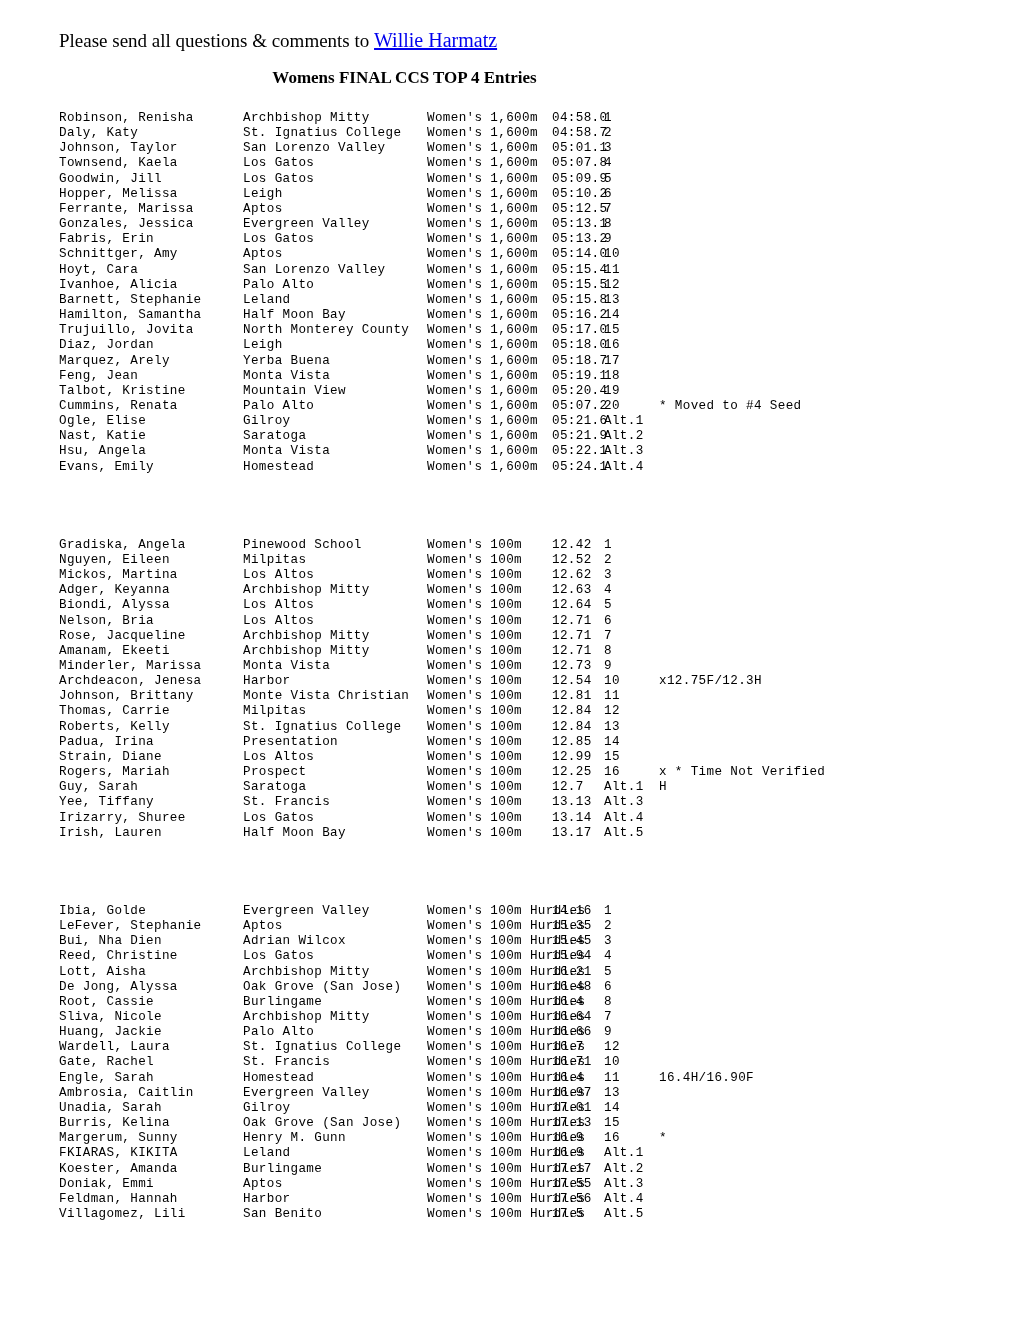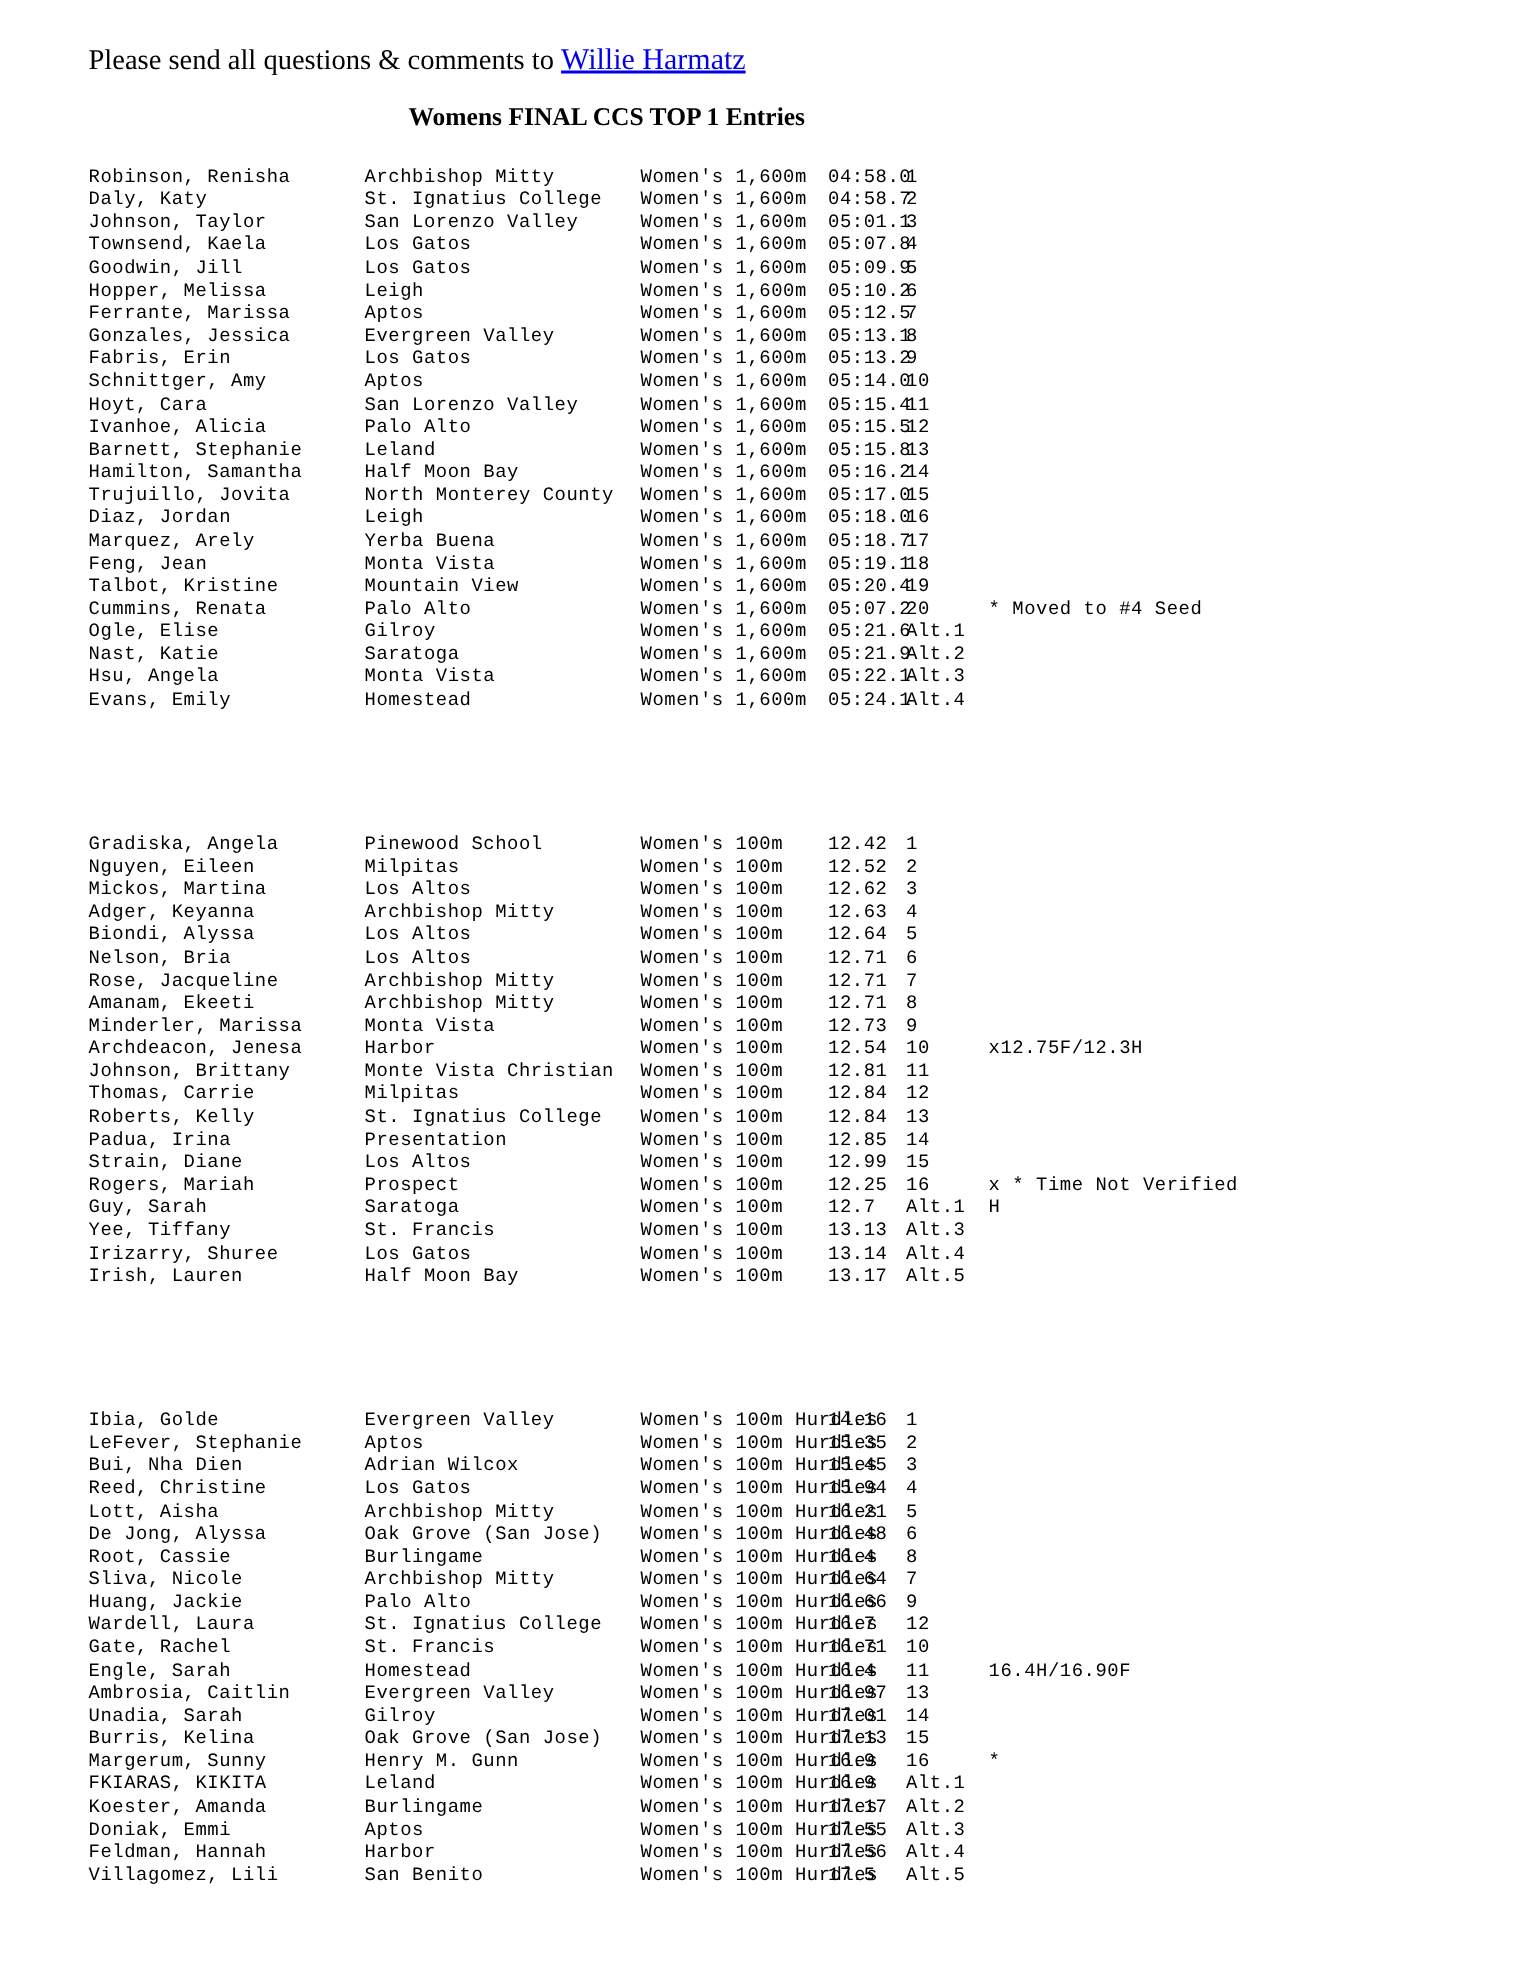--- a/index.html
+++ b/index.html
@@ -68,21 +68,21 @@
     font-size: 12.6px;
     line-height: 15.17px;
     letter-spacing: 0.36px;
     white-space: pre;
     color: #000000;
   }
   .block {
     display: block;
   }
   .block + .block {
-    margin-top: 81px;
+    margin-top: 63px;
   }
   .row {
     display: block;
     white-space: pre;
     height: 15.17px;
   }
   .c-name   { display: inline-block; width: 184px; overflow: visible; }
   .c-school { display: inline-block; width: 184px; overflow: visible; }
   .c-event  { display: inline-block; width: 125px; overflow: visible; }
   .c-mark   { display: inline-block; width: 52px;  overflow: visible; }
@@ -91,17 +91,17 @@
 </style>
 </head>
 <body>
 
 <div class="page">
 
   <div class="header-line">
     <span class="lead">Please send all questions &amp; comments to </span><a class="contact-link" href="#">Willie Harmatz</a>
   </div>
 
-  <div class="doc-title">Womens FINAL CCS TOP 1 Entries</div>
+  <div class="doc-title">Womens FINAL CCS TOP 4 Entries</div>
 
   <div class="listing" id="listing"><div class="block"><div class="row"><span class="c-name">Robinson, Renisha</span><span class="c-school">Archbishop Mitty</span><span class="c-event">Women's 1,600m</span><span class="c-mark">04:58.0</span><span class="c-place">1</span><span class="c-note"></span></div><div class="row"><span class="c-name">Daly, Katy</span><span class="c-school">St. Ignatius College</span><span class="c-event">Women's 1,600m</span><span class="c-mark">04:58.7</span><span class="c-place">2</span><span class="c-note"></span></div><div class="row"><span class="c-name">Johnson, Taylor</span><span class="c-school">San Lorenzo Valley</span><span class="c-event">Women's 1,600m</span><span class="c-mark">05:01.1</span><span class="c-place">3</span><span class="c-note"></span></div><div class="row"><span class="c-name">Townsend, Kaela</span><span class="c-school">Los Gatos</span><span class="c-event">Women's 1,600m</span><span class="c-mark">05:07.8</span><span class="c-place">4</span><span class="c-note"></span></div><div class="row"><span class="c-name">Goodwin, Jill</span><span class="c-school">Los Gatos</span><span class="c-event">Women's 1,600m</span><span class="c-mark">05:09.9</span><span class="c-place">5</span><span class="c-note"></span></div><div class="row"><span class="c-name">Hopper, Melissa</span><span class="c-school">Leigh</span><span class="c-event">Women's 1,600m</span><span class="c-mark">05:10.2</span><span class="c-place">6</span><span class="c-note"></span></div><div class="row"><span class="c-name">Ferrante, Marissa</span><span class="c-school">Aptos</span><span class="c-event">Women's 1,600m</span><span class="c-mark">05:12.5</span><span class="c-place">7</span><span class="c-note"></span></div><div class="row"><span class="c-name">Gonzales, Jessica</span><span class="c-school">Evergreen Valley</span><span class="c-event">Women's 1,600m</span><span class="c-mark">05:13.1</span><span class="c-place">8</span><span class="c-note"></span></div><div class="row"><span class="c-name">Fabris, Erin</span><span class="c-school">Los Gatos</span><span class="c-event">Women's 1,600m</span><span class="c-mark">05:13.2</span><span class="c-place">9</span><span class="c-note"></span></div><div class="row"><span class="c-name">Schnittger, Amy</span><span class="c-school">Aptos</span><span class="c-event">Women's 1,600m</span><span class="c-mark">05:14.0</span><span class="c-place">10</span><span class="c-note"></span></div><div class="row"><span class="c-name">Hoyt, Cara</span><span class="c-school">San Lorenzo Valley</span><span class="c-event">Women's 1,600m</span><span class="c-mark">05:15.4</span><span class="c-place">11</span><span class="c-note"></span></div><div class="row"><span class="c-name">Ivanhoe, Alicia</span><span class="c-school">Palo Alto</span><span class="c-event">Women's 1,600m</span><span class="c-mark">05:15.5</span><span class="c-place">12</span><span class="c-note"></span></div><div class="row"><span class="c-name">Barnett, Stephanie</span><span class="c-school">Leland</span><span class="c-event">Women's 1,600m</span><span class="c-mark">05:15.8</span><span class="c-place">13</span><span class="c-note"></span></div><div class="row"><span class="c-name">Hamilton, Samantha</span><span class="c-school">Half Moon Bay</span><span class="c-event">Women's 1,600m</span><span class="c-mark">05:16.2</span><span class="c-place">14</span><span class="c-note"></span></div><div class="row"><span class="c-name">Trujuillo, Jovita</span><span class="c-school">North Monterey County</span><span class="c-event">Women's 1,600m</span><span class="c-mark">05:17.0</span><span class="c-place">15</span><span class="c-note"></span></div><div class="row"><span class="c-name">Diaz, Jordan</span><span class="c-school">Leigh</span><span class="c-event">Women's 1,600m</span><span class="c-mark">05:18.0</span><span class="c-place">16</span><span class="c-note"></span></div><div class="row"><span class="c-name">Marquez, Arely</span><span class="c-school">Yerba Buena</span><span class="c-event">Women's 1,600m</span><span class="c-mark">05:18.7</span><span class="c-place">17</span><span class="c-note"></span></div><div class="row"><span class="c-name">Feng, Jean</span><span class="c-school">Monta Vista</span><span class="c-event">Women's 1,600m</span><span class="c-mark">05:19.1</span><span class="c-place">18</span><span class="c-note"></span></div><div class="row"><span class="c-name">Talbot, Kristine</span><span class="c-school">Mountain View</span><span class="c-event">Women's 1,600m</span><span class="c-mark">05:20.4</span><span class="c-place">19</span><span class="c-note"></span></div><div class="row"><span class="c-name">Cummins, Renata</span><span class="c-school">Palo Alto</span><span class="c-event">Women's 1,600m</span><span class="c-mark">05:07.2</span><span class="c-place">20</span><span class="c-note">* Moved to #4 Seed</span></div><div class="row"><span class="c-name">Ogle, Elise</span><span class="c-school">Gilroy</span><span class="c-event">Women's 1,600m</span><span class="c-mark">05:21.6</span><span class="c-place">Alt.1</span><span class="c-note"></span></div><div class="row"><span class="c-name">Nast, Katie</span><span class="c-school">Saratoga</span><span class="c-event">Women's 1,600m</span><span class="c-mark">05:21.9</span><span class="c-place">Alt.2</span><span class="c-note"></span></div><div class="row"><span class="c-name">Hsu, Angela</span><span class="c-school">Monta Vista</span><span class="c-event">Women's 1,600m</span><span class="c-mark">05:22.1</span><span class="c-place">Alt.3</span><span class="c-note"></span></div><div class="row"><span class="c-name">Evans, Emily</span><span class="c-school">Homestead</span><span class="c-event">Women's 1,600m</span><span class="c-mark">05:24.1</span><span class="c-place">Alt.4</span><span class="c-note"></span></div></div><div class="block"><div class="row"><span class="c-name">Gradiska, Angela</span><span class="c-school">Pinewood School</span><span class="c-event">Women's 100m</span><span class="c-mark">12.42</span><span class="c-place">1</span><span class="c-note"></span></div><div class="row"><span class="c-name">Nguyen, Eileen</span><span class="c-school">Milpitas</span><span class="c-event">Women's 100m</span><span class="c-mark">12.52</span><span class="c-place">2</span><span class="c-note"></span></div><div class="row"><span class="c-name">Mickos, Martina</span><span class="c-school">Los Altos</span><span class="c-event">Women's 100m</span><span class="c-mark">12.62</span><span class="c-place">3</span><span class="c-note"></span></div><div class="row"><span class="c-name">Adger, Keyanna</span><span class="c-school">Archbishop Mitty</span><span class="c-event">Women's 100m</span><span class="c-mark">12.63</span><span class="c-place">4</span><span class="c-note"></span></div><div class="row"><span class="c-name">Biondi, Alyssa</span><span class="c-school">Los Altos</span><span class="c-event">Women's 100m</span><span class="c-mark">12.64</span><span class="c-place">5</span><span class="c-note"></span></div><div class="row"><span class="c-name">Nelson, Bria</span><span class="c-school">Los Altos</span><span class="c-event">Women's 100m</span><span class="c-mark">12.71</span><span class="c-place">6</span><span class="c-note"></span></div><div class="row"><span class="c-name">Rose, Jacqueline</span><span class="c-school">Archbishop Mitty</span><span class="c-event">Women's 100m</span><span class="c-mark">12.71</span><span class="c-place">7</span><span class="c-note"></span></div><div class="row"><span class="c-name">Amanam, Ekeeti</span><span class="c-school">Archbishop Mitty</span><span class="c-event">Women's 100m</span><span class="c-mark">12.71</span><span class="c-place">8</span><span class="c-note"></span></div><div class="row"><span class="c-name">Minderler, Marissa</span><span class="c-school">Monta Vista</span><span class="c-event">Women's 100m</span><span class="c-mark">12.73</span><span class="c-place">9</span><span class="c-note"></span></div><div class="row"><span class="c-name">Archdeacon, Jenesa</span><span class="c-school">Harbor</span><span class="c-event">Women's 100m</span><span class="c-mark">12.54</span><span class="c-place">10</span><span class="c-note">x12.75F/12.3H</span></div><div class="row"><span class="c-name">Johnson, Brittany</span><span class="c-school">Monte Vista Christian</span><span class="c-event">Women's 100m</span><span class="c-mark">12.81</span><span class="c-place">11</span><span class="c-note"></span></div><div class="row"><span class="c-name">Thomas, Carrie</span><span class="c-school">Milpitas</span><span class="c-event">Women's 100m</span><span class="c-mark">12.84</span><span class="c-place">12</span><span class="c-note"></span></div><div class="row"><span class="c-name">Roberts, Kelly</span><span class="c-school">St. Ignatius College</span><span class="c-event">Women's 100m</span><span class="c-mark">12.84</span><span class="c-place">13</span><span class="c-note"></span></div><div class="row"><span class="c-name">Padua, Irina</span><span class="c-school">Presentation</span><span class="c-event">Women's 100m</span><span class="c-mark">12.85</span><span class="c-place">14</span><span class="c-note"></span></div><div class="row"><span class="c-name">Strain, Diane</span><span class="c-school">Los Altos</span><span class="c-event">Women's 100m</span><span class="c-mark">12.99</span><span class="c-place">15</span><span class="c-note"></span></div><div class="row"><span class="c-name">Rogers, Mariah</span><span class="c-school">Prospect</span><span class="c-event">Women's 100m</span><span class="c-mark">12.25</span><span class="c-place">16</span><span class="c-note">x * Time Not Verified</span></div><div class="row"><span class="c-name">Guy, Sarah</span><span class="c-school">Saratoga</span><span class="c-event">Women's 100m</span><span class="c-mark">12.7</span><span class="c-place">Alt.1</span><span class="c-note">H</span></div><div class="row"><span class="c-name">Yee, Tiffany</span><span class="c-school">St. Francis</span><span class="c-event">Women's 100m</span><span class="c-mark">13.13</span><span class="c-place">Alt.3</span><span class="c-note"></span></div><div class="row"><span class="c-name">Irizarry, Shuree</span><span class="c-school">Los Gatos</span><span class="c-event">Women's 100m</span><span class="c-mark">13.14</span><span class="c-place">Alt.4</span><span class="c-note"></span></div><div class="row"><span class="c-name">Irish, Lauren</span><span class="c-school">Half Moon Bay</span><span class="c-event">Women's 100m</span><span class="c-mark">13.17</span><span class="c-place">Alt.5</span><span class="c-note"></span></div></div><div class="block"><div class="row"><span class="c-name">Ibia, Golde</span><span class="c-school">Evergreen Valley</span><span class="c-event">Women's 100m Hurdles</span><span class="c-mark">14.16</span><span class="c-place">1</span><span class="c-note"></span></div><div class="row"><span class="c-name">LeFever, Stephanie</span><span class="c-school">Aptos</span><span class="c-event">Women's 100m Hurdles</span><span class="c-mark">15.35</span><span class="c-place">2</span><span class="c-note"></span></div><div class="row"><span class="c-name">Bui, Nha Dien</span><span class="c-school">Adrian Wilcox</span><span class="c-event">Women's 100m Hurdles</span><span class="c-mark">15.45</span><span class="c-place">3</span><span class="c-note"></span></div><div class="row"><span class="c-name">Reed, Christine</span><span class="c-school">Los Gatos</span><span class="c-event">Women's 100m Hurdles</span><span class="c-mark">15.94</span><span class="c-place">4</span><span class="c-note"></span></div><div class="row"><span class="c-name">Lott, Aisha</span><span class="c-school">Archbishop Mitty</span><span class="c-event">Women's 100m Hurdles</span><span class="c-mark">16.21</span><span class="c-place">5</span><span class="c-note"></span></div><div class="row"><span class="c-name">De Jong, Alyssa</span><span class="c-school">Oak Grove (San Jose)</span><span class="c-event">Women's 100m Hurdles</span><span class="c-mark">16.48</span><span class="c-place">6</span><span class="c-note"></span></div><div class="row"><span class="c-name">Root, Cassie</span><span class="c-school">Burlingame</span><span class="c-event">Women's 100m Hurdles</span><span class="c-mark">16.4</span><span class="c-place">8</span><span class="c-note"></span></div><div class="row"><span class="c-name">Sliva, Nicole</span><span class="c-school">Archbishop Mitty</span><span class="c-event">Women's 100m Hurdles</span><span class="c-mark">16.64</span><span class="c-place">7</span><span class="c-note"></span></div><div class="row"><span class="c-name">Huang, Jackie</span><span class="c-school">Palo Alto</span><span class="c-event">Women's 100m Hurdles</span><span class="c-mark">16.66</span><span class="c-place">9</span><span class="c-note"></span></div><div class="row"><span class="c-name">Wardell, Laura</span><span class="c-school">St. Ignatius College</span><span class="c-event">Women's 100m Hurdles</span><span class="c-mark">16.7</span><span class="c-place">12</span><span class="c-note"></span></div><div class="row"><span class="c-name">Gate, Rachel</span><span class="c-school">St. Francis</span><span class="c-event">Women's 100m Hurdles</span><span class="c-mark">16.71</span><span class="c-place">10</span><span class="c-note"></span></div><div class="row"><span class="c-name">Engle, Sarah</span><span class="c-school">Homestead</span><span class="c-event">Women's 100m Hurdles</span><span class="c-mark">16.4</span><span class="c-place">11</span><span class="c-note">16.4H/16.90F</span></div><div class="row"><span class="c-name">Ambrosia, Caitlin</span><span class="c-school">Evergreen Valley</span><span class="c-event">Women's 100m Hurdles</span><span class="c-mark">16.97</span><span class="c-place">13</span><span class="c-note"></span></div><div class="row"><span class="c-name">Unadia, Sarah</span><span class="c-school">Gilroy</span><span class="c-event">Women's 100m Hurdles</span><span class="c-mark">17.01</span><span class="c-place">14</span><span class="c-note"></span></div><div class="row"><span class="c-name">Burris, Kelina</span><span class="c-school">Oak Grove (San Jose)</span><span class="c-event">Women's 100m Hurdles</span><span class="c-mark">17.13</span><span class="c-place">15</span><span class="c-note"></span></div><div class="row"><span class="c-name">Margerum, Sunny</span><span class="c-school">Henry M. Gunn</span><span class="c-event">Women's 100m Hurdles</span><span class="c-mark">16.9</span><span class="c-place">16</span><span class="c-note">*</span></div><div class="row"><span class="c-name">FKIARAS, KIKITA</span><span class="c-school">Leland</span><span class="c-event">Women's 100m Hurdles</span><span class="c-mark">16.9</span><span class="c-place">Alt.1</span><span class="c-note"></span></div><div class="row"><span class="c-name">Koester, Amanda</span><span class="c-school">Burlingame</span><span class="c-event">Women's 100m Hurdles</span><span class="c-mark">17.17</span><span class="c-place">Alt.2</span><span class="c-note"></span></div><div class="row"><span class="c-name">Doniak, Emmi</span><span class="c-school">Aptos</span><span class="c-event">Women's 100m Hurdles</span><span class="c-mark">17.55</span><span class="c-place">Alt.3</span><span class="c-note"></span></div><div class="row"><span class="c-name">Feldman, Hannah</span><span class="c-school">Harbor</span><span class="c-event">Women's 100m Hurdles</span><span class="c-mark">17.56</span><span class="c-place">Alt.4</span><span class="c-note"></span></div><div class="row"><span class="c-name">Villagomez, Lili</span><span class="c-school">San Benito</span><span class="c-event">Women's 100m Hurdles</span><span class="c-mark">17.5</span><span class="c-place">Alt.5</span><span class="c-note"></span></div></div></div>
 
 </div>
 
 </body></html>

